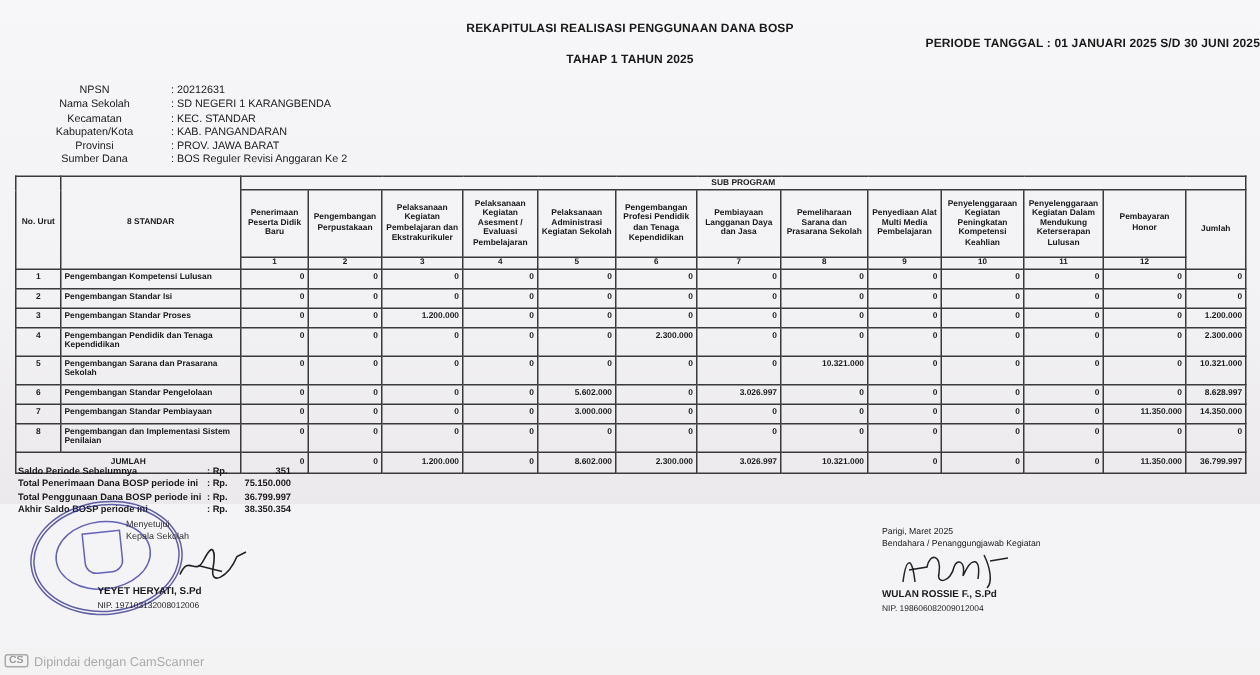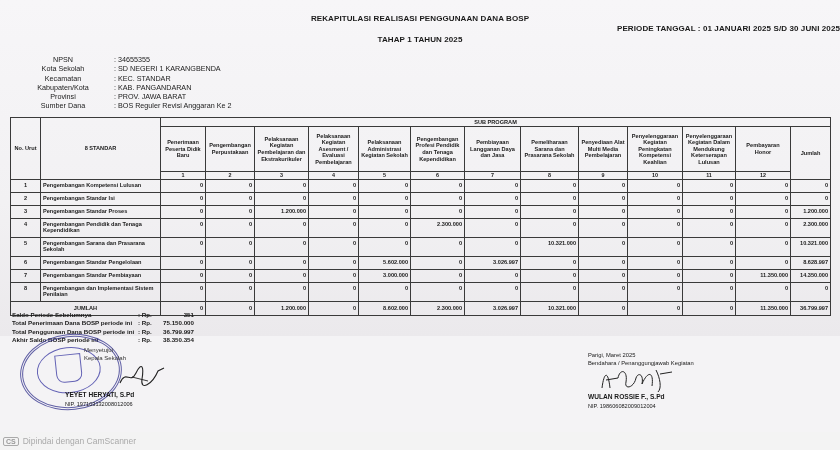--- a/index.html
+++ b/index.html
@@ -40,39 +40,39 @@
   .approve { position:absolute; left:84px; top:347px; font-size:6px; color:#333; line-height:7.5px; }
   .sig1 { position:absolute; left:118px; top:365px; width:50px; height:22px; }
   .name1 { position:absolute; left:65px; top:391px; font-size:6.6px; font-weight:bold; }
   .nip1 { position:absolute; left:65px; top:401px; font-size:5.6px; }
   .place { position:absolute; left:588px; top:352px; font-size:5.8px; }
   .role { position:absolute; left:588px; top:360px; font-size:5.8px; }
   .sig2 { position:absolute; left:598px; top:366px; width:80px; height:28px; }
   .name2 { position:absolute; left:588px; top:393px; font-size:6.6px; font-weight:bold; }
   .nip2 { position:absolute; left:588px; top:403px; font-size:5.6px; }
   .footer { position:absolute; left:0; top:432px; width:840px; height:18px; background:#f3f3f3; }
-  .cs { position:absolute; left:3px; top:436px; font-size:8.5px; color:#aaa; display:flex; align-items:flex-end; gap:4px; }
+  .cs { position:absolute; left:3px; top:436px; font-size:8.5px; color:#aaa; display:flex; align-items:flex-start; gap:4px; }
   .cs .logo { border:1px solid #aaa; border-radius:2px; padding:0 2px; font-size:7px; font-weight:bold; color:#999; }
 </style>
 </head>
 <body>
 
 <div class="page">
 
   <div class="title t1">REKAPITULASI REALISASI PENGGUNAAN DANA BOSP</div>
   <div class="title t2">PERIODE TANGGAL : 01 JANUARI 2025 S/D 30 JUNI 2025</div>
   <div class="title t3">TAHAP 1 TAHUN 2025</div>
 
   <div class="info">
     <div class="row">
         <span class="lbl">NPSN</span>
-        <span>: 34655355</span>
-      </div>
-    <div class="row">
-        <span class="lbl">Kota Sekolah</span>
+        <span>: 20212631</span>
+      </div>
+    <div class="row">
+        <span class="lbl">Nama Sekolah</span>
         <span>: SD NEGERI 1 KARANGBENDA</span>
       </div>
     <div class="row">
         <span class="lbl">Kecamatan</span>
         <span>: KEC. STANDAR</span>
       </div>
     <div class="row">
         <span class="lbl">Kabupaten/Kota</span>
         <span>: KAB. PANGANDARAN</span>
       </div>

